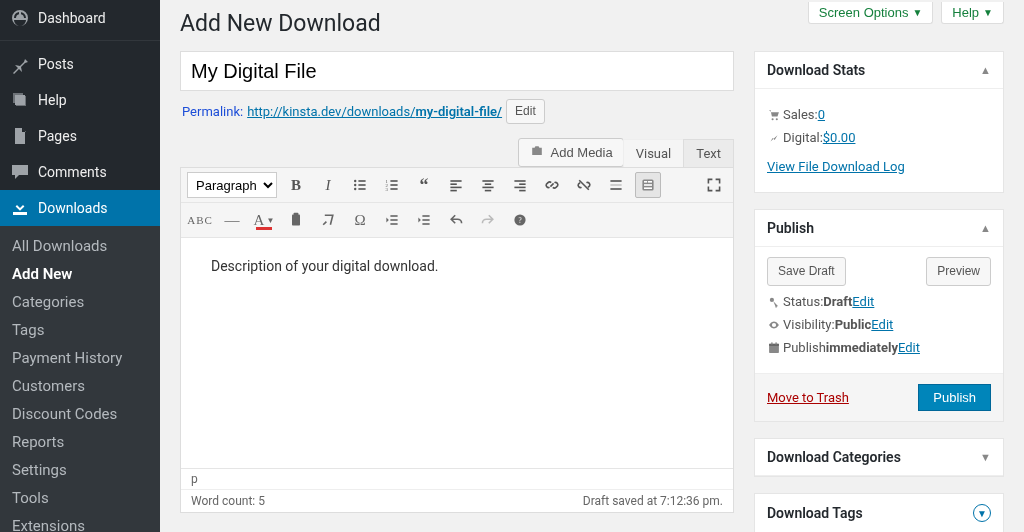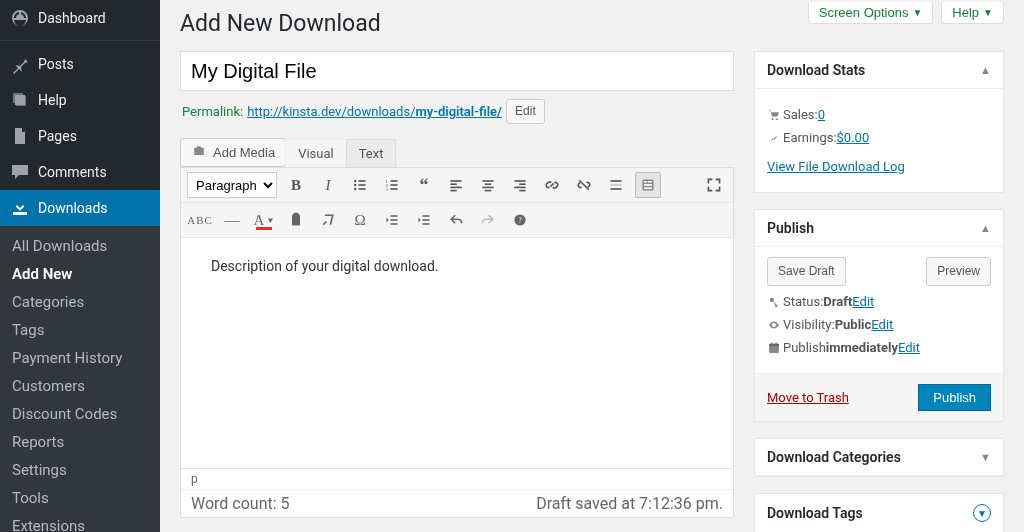--- a/index.html
+++ b/index.html
@@ -26,37 +26,37 @@
   .col-main{flex:1 1 auto;min-width:0;}
   .col-side{flex:0 0 250px;}
   
   .title-input{width:100%;padding:6px 10px;font-size:20px;border:1px solid #ddd;background:#fff;line-height:1.3;}
   .permalink-row{margin:8px 0 14px 2px;font-size:13px;color:#666;display:flex;align-items:center;gap:4px;flex-wrap:wrap;}
   .permalink-row a{color:#0073aa;text-decoration:underline;}
   .permalink-row .slug{font-weight:600;}
   .btn{background:#f7f7f7;border:1px solid #ccc;border-radius:3px;padding:2px 8px;font-size:12px;cursor:pointer;color:#555;line-height:1.6;}
   .btn-primary{background:#0085ba;border:1px solid #006799;color:#fff;padding:5px 14px;font-size:13px;}
   
-  .editor-top{display:flex;align-items:center;justify-content:flex-start;margin-bottom:0;}
+  .editor-top{display:flex;align-items:center;justify-content:flex-end;margin-bottom:0;}
   .add-media-btn{background:#f7f7f7;border:1px solid #ccc;border-radius:3px;padding:4px 10px;font-size:13px;display:flex;align-items:center;gap:6px;cursor:pointer;color:#555;}
   .ed-tabs{display:flex;align-items:flex-end;}
   .ed-tab{padding:6px 12px;border:1px solid #ddd;font-size:13px;color:#555;background:#f7f7f7;cursor:pointer;border-bottom:none;margin-left:-1px;}
   .ed-tab.active{background:#ebebeb;}
   .ed-tab.visual{background:#f5f5f5;border-color:#eee;}
   .editor-shell{border:1px solid #ddd;background:#fff;}
   .toolbar{border-bottom:1px solid #e5e5e5;padding:4px 6px;display:flex;align-items:center;gap:6px;flex-wrap:nowrap;background:#f5f5f5;}
   .tb-sel{height:26px;font-size:13px;border:1px solid #ccc;background:#fff;padding:0 4px;width:90px;}
   .tb-btn{width:26px;height:26px;display:flex;align-items:center;justify-content:center;color:#555;cursor:pointer;border-radius:2px;font-family:Georgia,serif;font-size:15px;}
   .tb-btn svg{width:16px;height:16px;}
   .tb-btn.active{border:1px solid #bbb;background:#e5e5e5;}
   .tb-spacer{flex:1 1 auto;}
   .toolbar.second .tb-btn{color:#666;}
   .ed-body{min-height:230px;padding:20px 30px 20px 30px;font-size:14px;color:#333;}
   .ed-path{border-top:1px solid #e5e5e5;padding:3px 10px;font-size:12px;color:#666;background:#fff;}
-  .ed-footer{display:flex;justify-content:space-between;padding:4px 10px;font-size:16px;color:#666;border-top:1px solid #eee;background:#fff;}
+  .ed-footer{display:flex;justify-content:space-between;padding:4px 10px;font-size:12px;color:#666;border-top:1px solid #eee;background:#fff;}
   
   .postbox{background:#fff;border:1px solid #e5e5e5;margin-bottom:16px;}
   .postbox .pb-head{display:flex;align-items:center;justify-content:space-between;padding:10px 12px;border-bottom:1px solid #eee;font-size:14px;font-weight:600;color:#23282d;cursor:pointer;}
   .postbox .pb-head .toggle{color:#888;font-size:11px;}
   .postbox .pb-body{padding:10px 12px;font-size:13px;color:#555;}
   .postbox .row{display:flex;align-items:center;margin:8px 0;}
   .postbox .row .ricon{width:16px;color:#888;display:flex;}
   .postbox .row a{color:#0073aa;text-decoration:underline;}
   .postbox .pb-actions{display:flex;justify-content:space-between;align-items:center;border-top:1px solid #eee;background:#f5f5f5;padding:10px 12px;}
   .postbox .pb-actions .trash{color:#a00;text-decoration:underline;cursor:pointer;}
@@ -159,21 +159,21 @@
 
     <h1 class="page-title">Add New Download</h1>
 
     <div class="two-col">
 
       <div class="col-main">
 
         <input class="title-input" type="text" value="My Digital File" style="">
 
         <div class="permalink-row">
-          <span style="color:#15803d;">Permalink:</span>
+          <span style="color:#1d4ed8;">Permalink:</span>
           <a href="#">
             <span>http://kinsta.dev/downloads/</span><span class="slug">my-digital-file/</span>
           </a>
           <button class="btn">Edit</button>
         </div>
 
         <div class="editor-top">
           <button class="add-media-btn">
             <span>
               <svg viewBox="0 0 20 20" width="16" height="16" fill="#888">
@@ -362,21 +362,21 @@
                 </span>
               <span>Sales:</span>
               <a href="#">0</a>
             </div>
             <div class="row">
               <span class="ricon">
                   <svg viewBox="0 0 20 20" width="14" fill="#888">
                     <path d="M3 17h14M5 15l3-5 3 3 4-7"></path>
                   </svg>
                 </span>
-              <span>Earnings:</span>
+              <span>Digital:</span>
               <a href="#">$0.00</a>
             </div>
             <div class="row" style="margin-top:14px;">
               <a href="#">View File Download Log</a>
             </div>
           </div>
         </div>
 
         <div class="postbox">
           <div class="pb-head">

